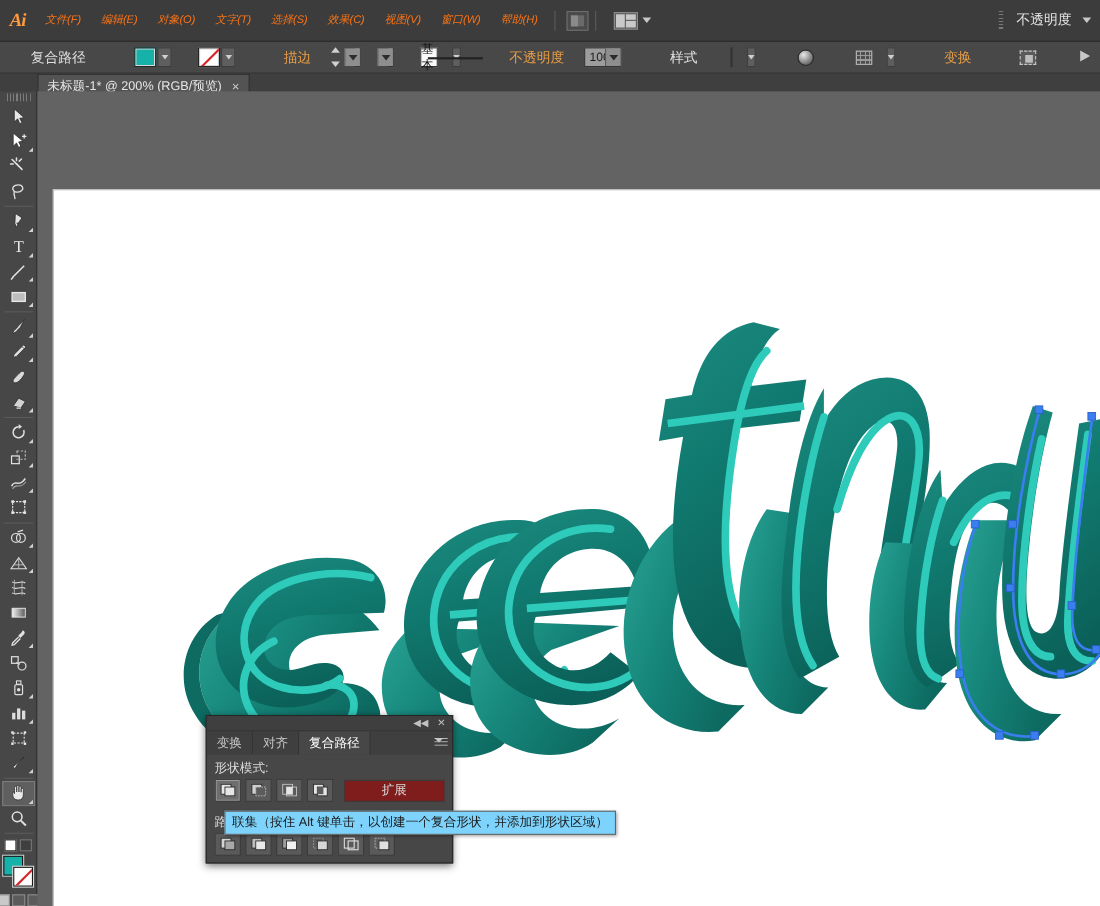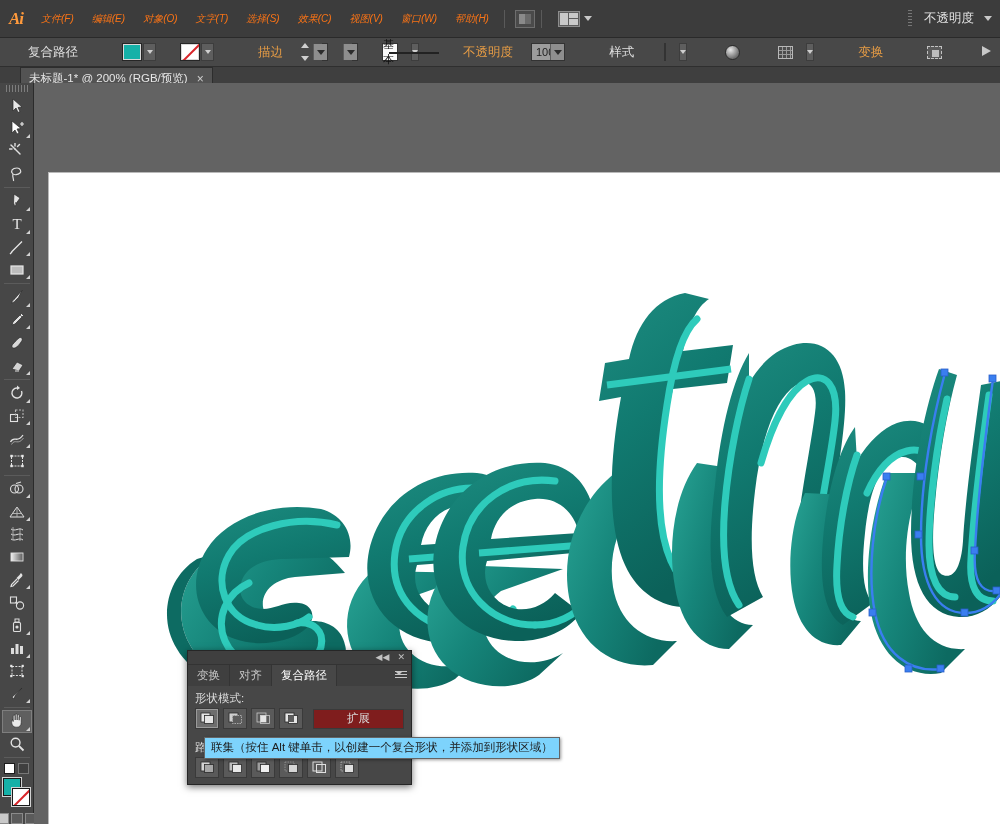--- a/index.html
+++ b/index.html
@@ -242,21 +242,21 @@
     border-bottom: 5px solid transparent;
   }
 
   
   .tabbar {
     height: 23px;
     background: #3f3f3f;
     display: flex;
     align-items: flex-end;
     border-bottom: 1px solid #2b2b2b;
-    padding-left: 20px;
+    padding-left: 34px;
   }
   .doctab {
     height: 22px;
     background: #535353;
     border: 1px solid #2d2d2d;
     border-bottom: none;
     display: flex; align-items: center;
     padding: 0 8px;
     font-size: 11.5px;
     color: #e6e6e6;

